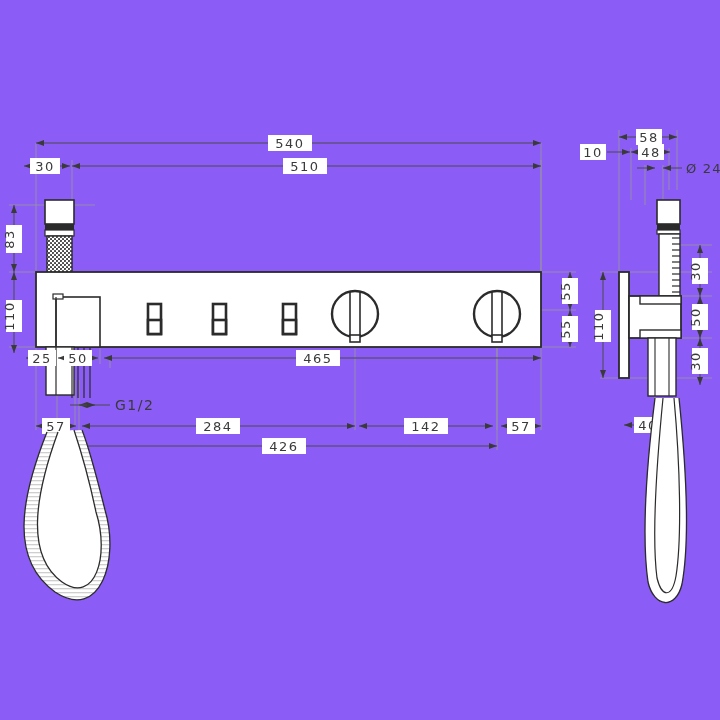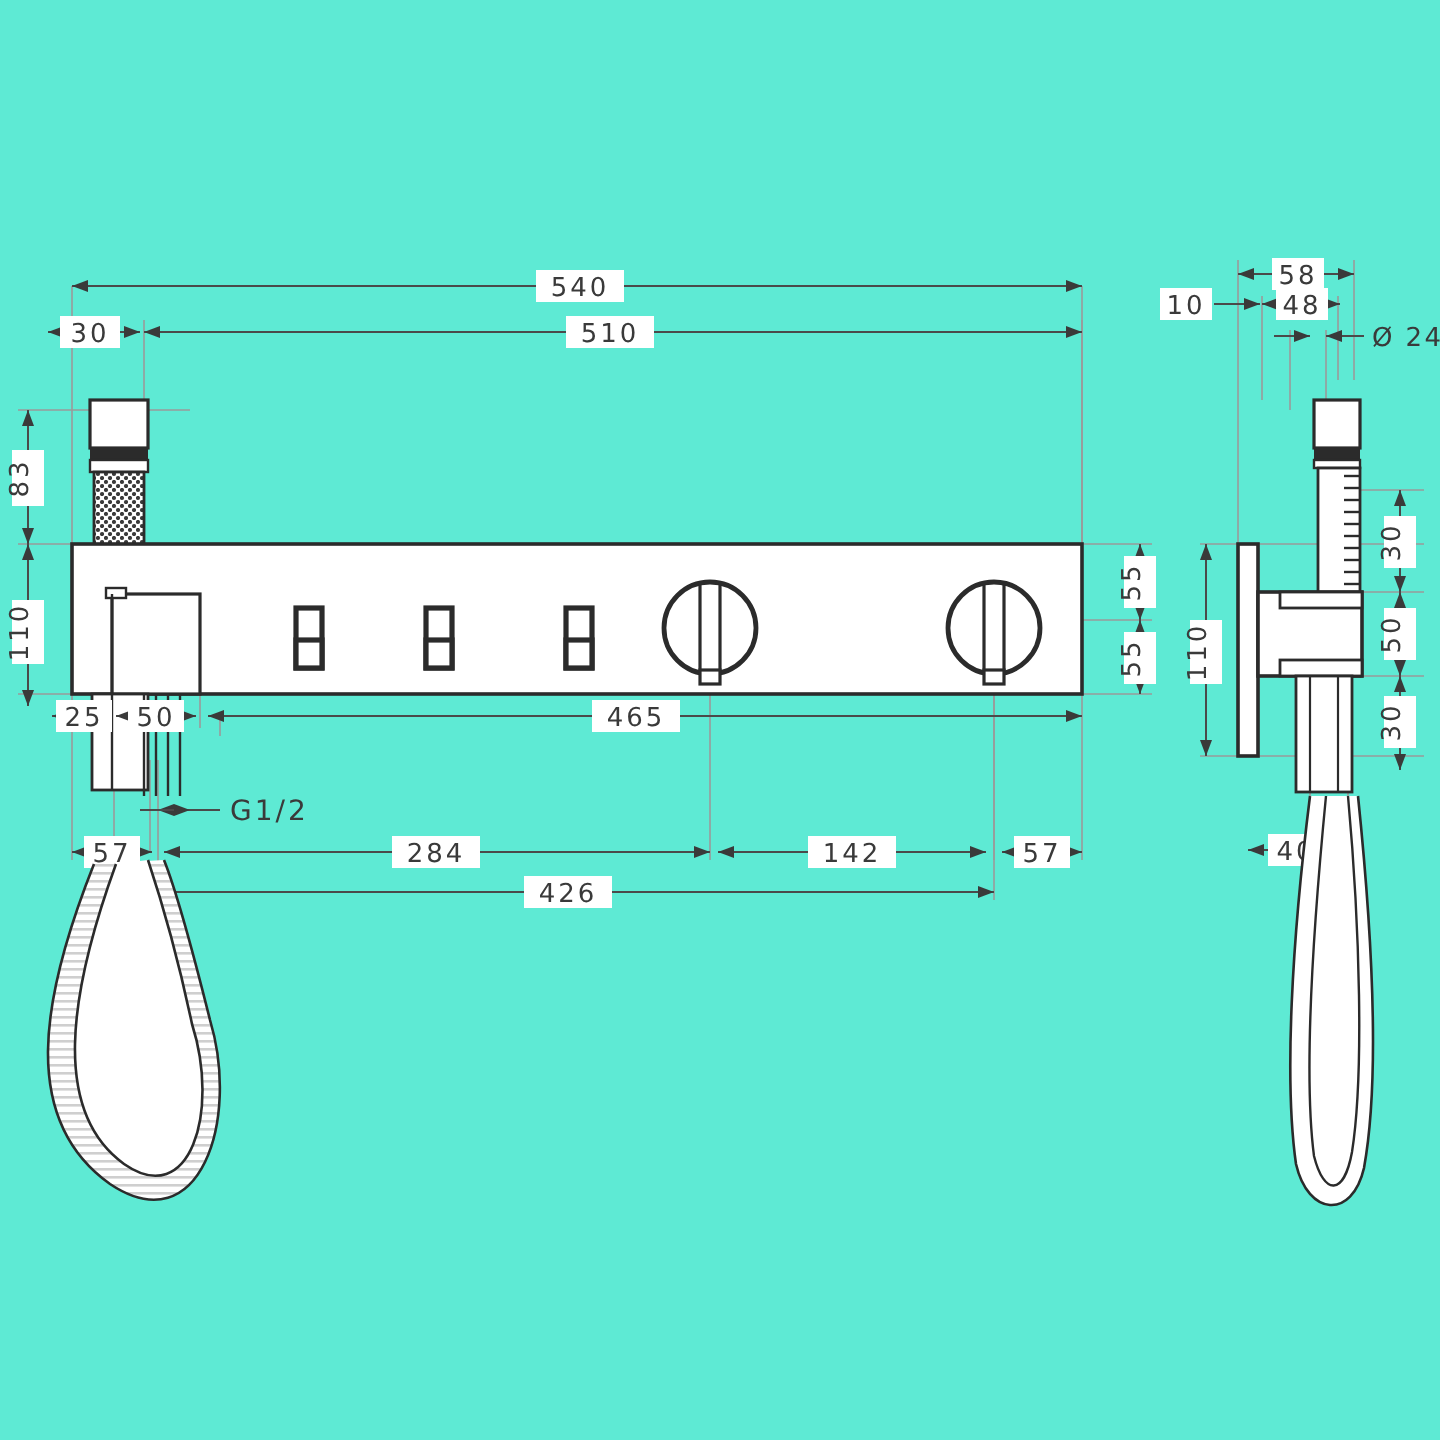--- a/index.html
+++ b/index.html
@@ -1,19 +1,19 @@
 <!DOCTYPE html>
 <html><head>
 <meta charset="utf-8">
 <title>Technical Drawing</title>
 <style>
   html,body{margin:0;padding:0;background:#ffffff;}
   body{width:720px;height:720px;overflow:hidden;
        font-family:"DejaVu Sans","Liberation Sans",sans-serif;}
-  #stage{position:relative;width:720px;height:720px;background:#5eead4;}
+  #stage{position:relative;width:720px;height:720px;background:#8b5cf6;}
   svg{display:block;}
   text{font-family:"DejaVu Sans","Liberation Sans",sans-serif;fill:#3a3a3a;}
 </style>
 </head>
 <body>
 
 <div id="stage">
 <svg width="720" height="720" viewBox="0 0 720 720">
 
   <defs>

